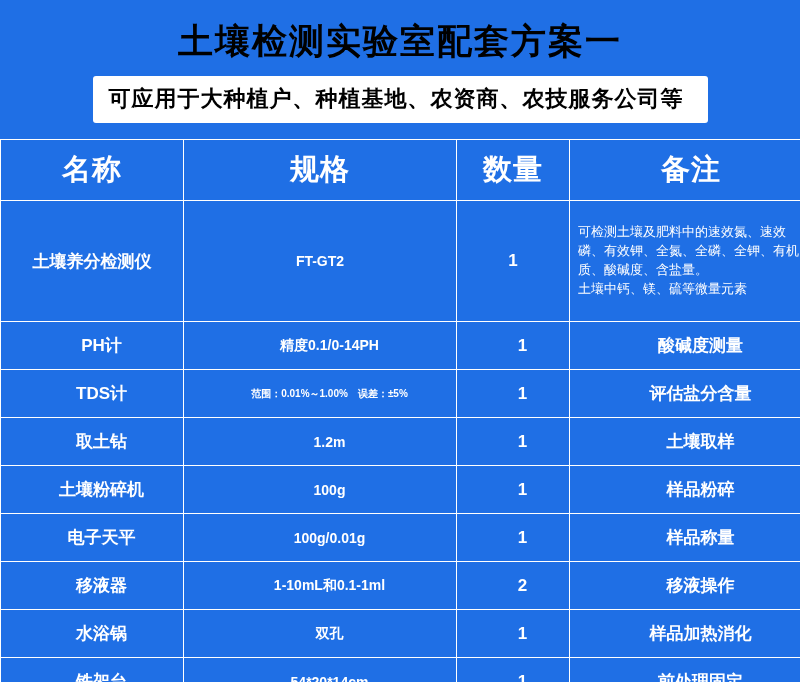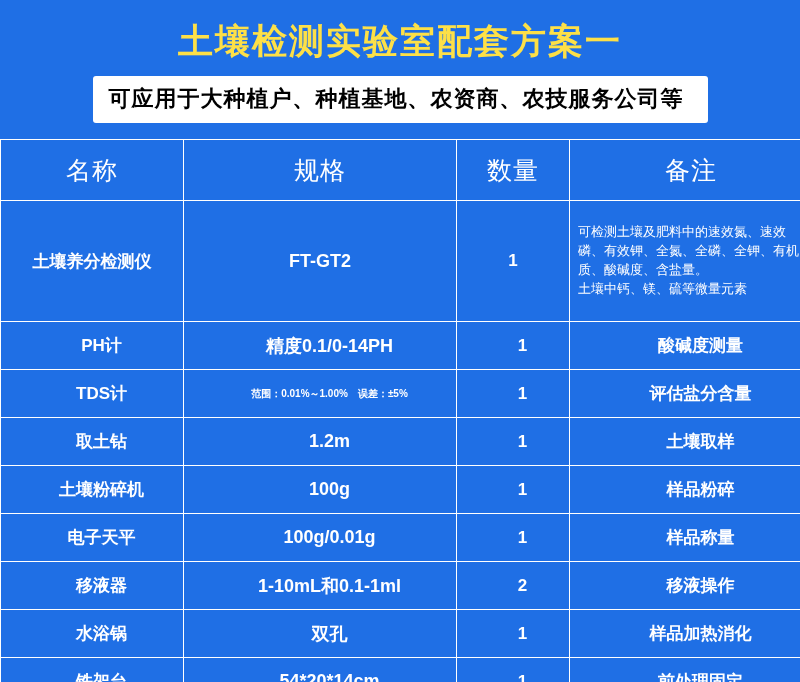--- a/index.html
+++ b/index.html
@@ -15,21 +15,21 @@
   }
   .page {
     width: 800px;
     height: 682px;
     position: relative;
     background: #1f6fe5;
     box-sizing: border-box;
   }
   .title {
     text-align: center;
-    color: #fde047;
+    color: #000000;
     font-size: 35px;
     font-weight: bold;
     letter-spacing: 2px;
     padding-top: 20px;
     line-height: 1.2;
   }
   .subtitle-wrap {
     display: flex;
     justify-content: center;
     margin-top: 14px;
@@ -50,37 +50,37 @@
     margin-top: 16px;
     table-layout: fixed;
   }
   table.spec th, table.spec td {
     border: 1px solid #ffffff;
     color: #ffffff;
     text-align: center;
     vertical-align: middle;
   }
   table.spec th {
-    font-size: 25px;
-    font-weight: normal;
+    font-size: 29px;
+    font-weight: bold;
     height: 58px;
     letter-spacing: 1px;
   }
   .col-name { width: 180px; }
   .col-spec { width: 270px; }
   .col-qty  { width: 110px; margin-left: 38px; }
   .col-note { width: 240px; }
 
   td.name {
     font-size: 17px;
     font-weight: bold;
     margin-top: 27px;
   }
   td.spec-val {
-    font-size: 18px;
+    font-size: 14px;
     font-weight: bold;
   }
   td.spec-val.small {
     font-size: 10px;
   }
   td.qty {
     font-size: 17px;
     font-weight: bold;
   }
   td.note {

